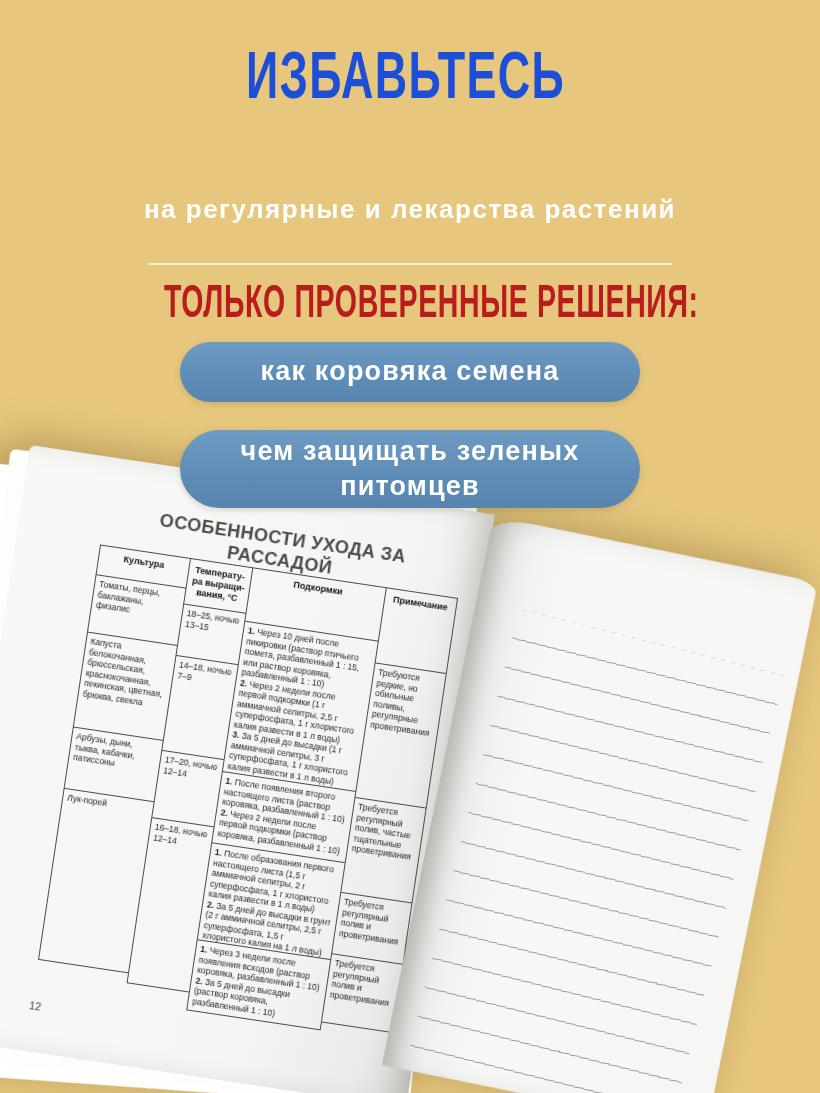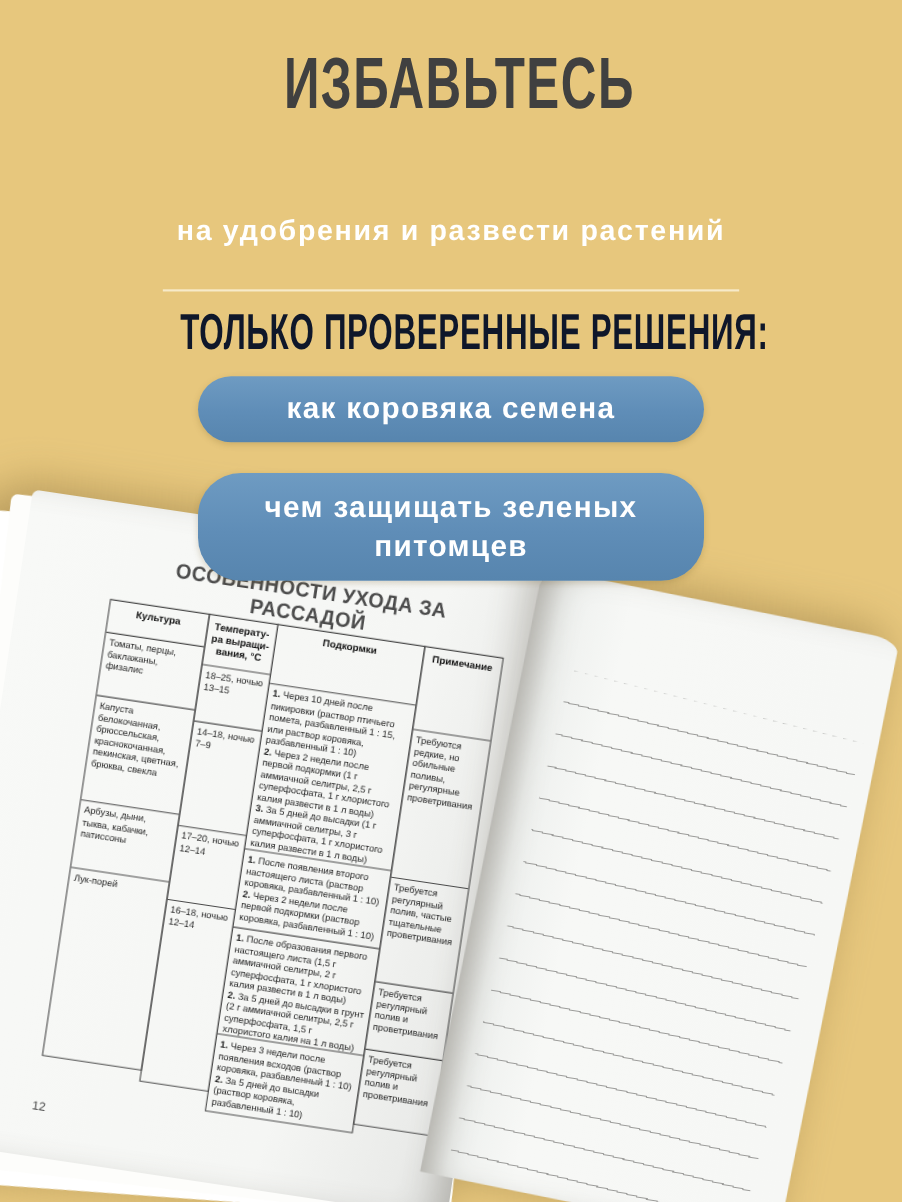--- a/index.html
+++ b/index.html
@@ -1,39 +1,39 @@
 <!DOCTYPE html>
 <html><head>
 <meta charset="utf-8">
 <style>
   html,body{margin:0;padding:0;width:820px;height:1093px;overflow:hidden;
     font-family:"Liberation Sans",sans-serif;}
   body{background:#e7c77d;position:relative;}
 
   
   .hero{position:absolute;inset:0;text-align:center;z-index:20;}
-  .big-line{position:absolute;left:16px;width:804px;color:#404040;font-weight:bold;
+  .big-line{position:absolute;left:4px;width:804px;color:#1d4ed8;font-weight:bold;
     font-size:66px;line-height:1;letter-spacing:2px;white-space:nowrap;}
   .big-line>span{display:inline-block;transform:scaleX(.68);}
   #title1{top:42px;}
   #title2{top:114px;}
   .subtitle{position:absolute;top:192px;left:110px;width:600px;color:#ffffff;
     font-weight:bold;font-size:26px;line-height:1.32;letter-spacing:1.5px;}
   .divider{position:absolute;top:263px;left:148px;width:524px;height:2px;
     background:rgba(249,240,214,.85);}
-  .solutions{position:absolute;top:276px;left:0;width:820px;color:#0f172a;
+  .solutions{position:absolute;top:276px;left:0;width:820px;color:#b91c1c;
     font-weight:bold;font-size:46px;line-height:1.1;white-space:nowrap;}
   .solutions>span{display:inline-block;transform:scaleX(.62);letter-spacing:1px;}
   .pill{position:absolute;left:180px;width:460px;border-radius:40px;z-index:40;
     background:linear-gradient(180deg,#6e9bc2 0%,#5f8db7 55%,#5785ae 100%);
     color:#ffffff;font-weight:bold;font-size:27px;letter-spacing:1.2px;
     display:flex;align-items:center;justify-content:center;text-align:center;
     line-height:1.3;box-shadow:0 2px 6px rgba(120,95,45,.25);cursor:pointer;}
   #btn1{top:342px;height:60px;border-radius:30px;}
-  #btn2{top:430px;height:98px;border-radius:39px;}
+  #btn2{top:430px;height:78px;border-radius:39px;}
 
   
   .book{position:absolute;left:30px;top:445px;width:800px;height:740px;
     transform:rotate(8.5deg);transform-origin:0 0;z-index:10;
     filter:drop-shadow(-10px -6px 20px rgba(125,100,50,.45));}
   .underpage{position:absolute;left:0;top:0;width:470px;height:612px;
     background:#fdfdfb;border-radius:6px;}
   #up1{transform:rotate(-2deg) translate(-8px,-2px);}
   #up2{transform:rotate(-4.4deg) translate(-20px,4px);background:#ffffff;}
   .left-page{position:absolute;left:0;top:0;width:470px;height:600px;
@@ -119,21 +119,21 @@
   </div>
 
   <div class="right-page">
     <div class="lines"></div>
   </div>
 </div>
 
 <div class="hero">
   <div class="big-line" id="title1">
     <span>ИЗБАВЬТЕСЬ</span></div>
-  <div class="subtitle">на удобрения и развести растений</div>
+  <div class="subtitle">на регулярные и лекарства растений</div>
   <div class="divider"></div>
   <div class="solutions">
     <span>ТОЛЬКО ПРОВЕРЕННЫЕ РЕШЕНИЯ:</span></div>
   <div class="pill" id="btn1">
     <span>как коровяка семена</span>
     </div>
   <div class="pill" id="btn2">
     <span>чем защищать зеленых питомцев</span>
     </div>
 </div>

